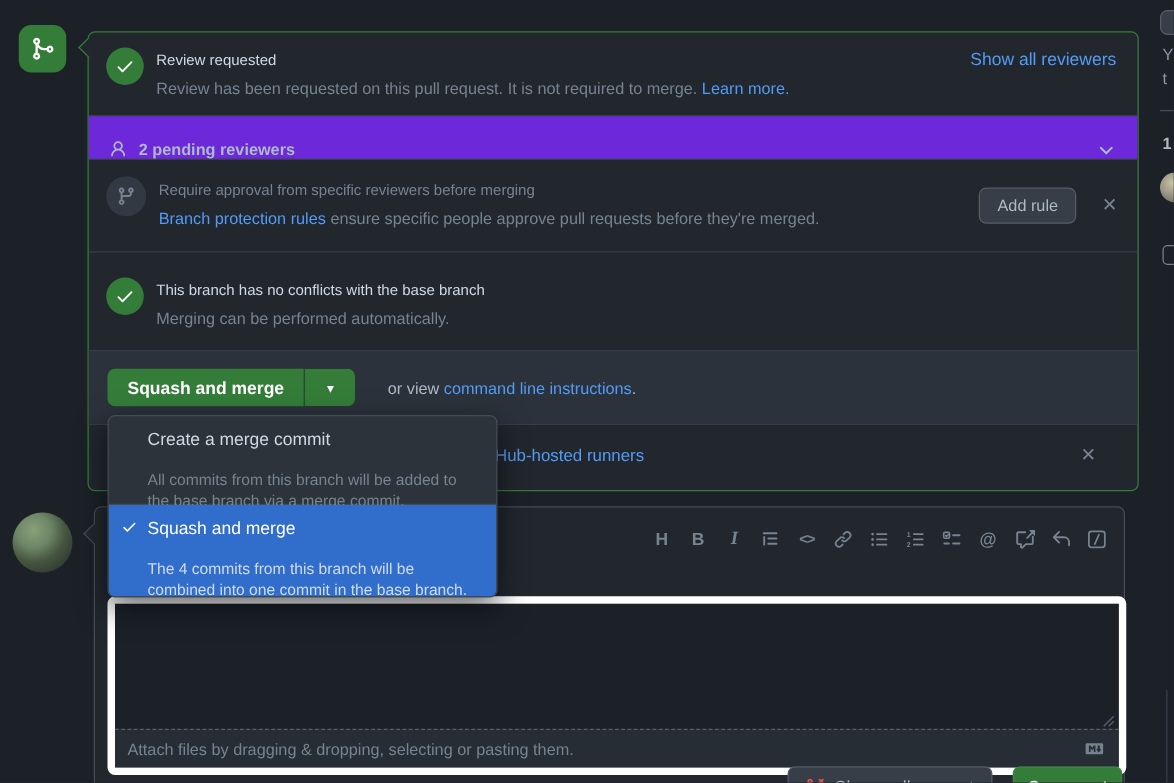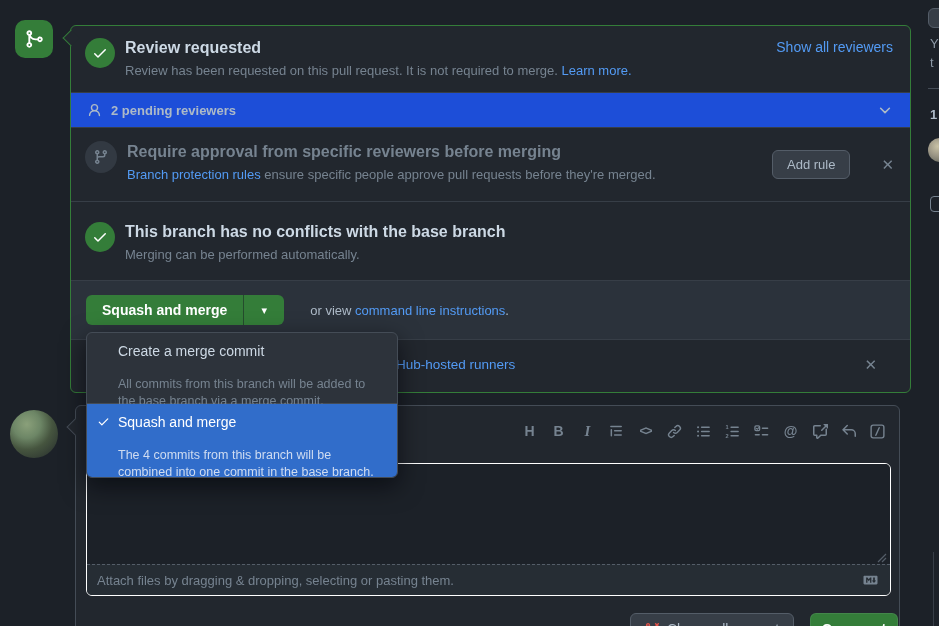--- a/index.html
+++ b/index.html
@@ -16,42 +16,42 @@
     display:flex;align-items:center;justify-content:center;z-index:2}
 
   
   .merge-box{left:70px;top:25px;width:839px;height:366px;background:#22272e;
     border:1px solid #347d39;border-radius:6px;z-index:1}
   .box-tail{left:65px;top:32px;width:11px;height:11px;background:#22272e;
     border-left:1px solid #347d39;border-bottom:1px solid #347d39;transform:rotate(45deg);z-index:2}
 
   .sec{position:relative;box-sizing:border-box;width:100%}
   .sec-review{height:66px;padding:12px 16px 0 14px;display:flex}
-  .sec-pending{height:36px;background:#1d4ed8;border-top:1px solid #373e47;border-bottom:1px solid #373e47;
-    display:flex;align-items:center;padding:0 18px 0 16px;cursor:pointer}
+  .sec-pending{height:36px;background:#6d28d9;border-top:1px solid #373e47;border-bottom:1px solid #373e47;
+    display:flex;align-items:flex-end;padding:0 18px 0 16px;cursor:pointer}
   .sec-protection{height:74px;padding:14px 16px 0 14px;display:flex;border-bottom:1px solid #373e47}
   .sec-conflicts{height:78px;padding:20px 16px 0 14px;display:flex}
   .sec-mergebar{height:59px;background:#2b323b;border-top:1px solid #373e47;display:flex;align-items:center;padding:0 16px 0 15px}
   .sec-runners{height:51px;border-top:1px solid #373e47;position:relative}
 
   .circle-ok{width:30px;height:30px;border-radius:50%;background:#347d39;flex:none;
     display:flex;align-items:center;justify-content:center}
   .circle-branch{width:32px;height:32px;border-radius:50%;background:#323942;flex:none;
     display:flex;align-items:center;justify-content:center;margin-top:-1px}
   .sec-text{margin-left:10px;min-width:0}
-  .sec-title{font-size:16px;font-weight:bold;color:#cdd9e5;line-height:20px}
+  .sec-title{font-size:12px;font-weight:normal;color:#cdd9e5;line-height:20px}
   .sec-title.muted{color:#768390}
   .sec-desc{font-size:13px;color:#768390;margin-top:4px;line-height:18px}
   .link{color:#539bf5;text-decoration:none;cursor:pointer}
   .show-all{position:absolute;right:17px;top:13px;font-size:14px}
 
   .pending-label{font-size:13px;font-weight:bold;color:#adbac7;margin-left:9px;flex:1}
   .chev{color:#adbac7}
 
-  .addrule-wrap{position:absolute;right:16px;top:22px;display:flex;align-items:center;gap:31px}
+  .addrule-wrap{position:absolute;right:16px;top:22px;display:flex;align-items:center;gap:20px}
   .btn-addrule{height:29px;padding:0 14px;background:#373e47;border:1px solid #545d68;border-radius:6px;
     color:#adbac7;font-size:13px;display:flex;align-items:center;cursor:pointer;font-family:inherit}
   .xicon{color:#768390;font-size:15px;line-height:1;cursor:pointer;background:none;border:none;font-family:inherit;padding:0}
 
   .btn-squash{display:flex;cursor:pointer}
   .btn-squash .lbl{height:30px;line-height:30px;padding:0 16px;background:#347d39;color:#fff;
     font-size:14px;font-weight:bold;border-radius:6px 0 0 6px}
   .btn-squash .car{width:40px;height:30px;background:#347d39;border-left:1px solid rgba(22,27,34,.5);
     border-radius:0 6px 6px 0;color:#fff;display:flex;align-items:center;justify-content:center;font-size:11px}
   .orview{margin-left:26px;font-size:13px;color:#adbac7}
@@ -77,21 +77,21 @@
     background:radial-gradient(circle at 35% 30%,#8aa07a 0%,#6d8666 30%,#46553f 55%,#23292b 100%)}
   .composer{left:75px;top:405px;width:823px;height:300px;background:#22272e;
     border:1px solid #444c56;border-radius:6px;z-index:2}
   .comp-tail{left:69px;top:421px;width:11px;height:11px;background:#22272e;
     border-left:1px solid #444c56;border-bottom:1px solid #444c56;transform:rotate(45deg);z-index:3}
   .toolbar{position:absolute;right:12px;top:14px;display:flex;gap:10px;align-items:center}
   .tb{width:19px;height:22px;display:flex;align-items:center;justify-content:center;color:#768390;
     font-size:14px;font-weight:bold;cursor:pointer;background:none;border:none;font-family:inherit;padding:0}
   .tb.it{font-style:italic;font-family:"Liberation Serif",serif;font-size:15px}
   .tb.code{font-size:12px;letter-spacing:-1px}
-  .editor{position:absolute;left:10px;top:57px;width:803px;border:1px solid #ffffff;border-radius:6px;overflow:hidden}
+  .editor{position:absolute;left:10px;top:71px;width:803px;border:6px solid #ffffff;border-radius:6px;overflow:hidden}
   .editor textarea{display:block;width:100%;height:100px;box-sizing:border-box;background:#1c2128;border:none;
     outline:none;resize:none;color:#adbac7;font-family:"Liberation Sans",sans-serif;font-size:13px;padding:8px}
   .grip{position:absolute;right:3px;top:89px}
   .attach{height:30px;background:#262d34;border-top:1px dashed #545d68;display:flex;align-items:center;
     padding:0 10px;cursor:pointer}
   .attach-text{font-size:13px;color:#768390;flex:1}
   .btn-row{left:0;top:613px;width:939px;display:flex;z-index:2}
   .btn-close{position:absolute;left:630px;top:0;height:32px;padding:0 14px;display:flex;align-items:center;gap:7px;
     background:#373e47;border:1px solid #545d68;border-radius:6px;color:#adbac7;font-size:14px;cursor:pointer;font-family:inherit}
   .btn-comment{position:absolute;left:810px;top:0;height:32px;width:88px;display:flex;align-items:center;justify-content:center;

